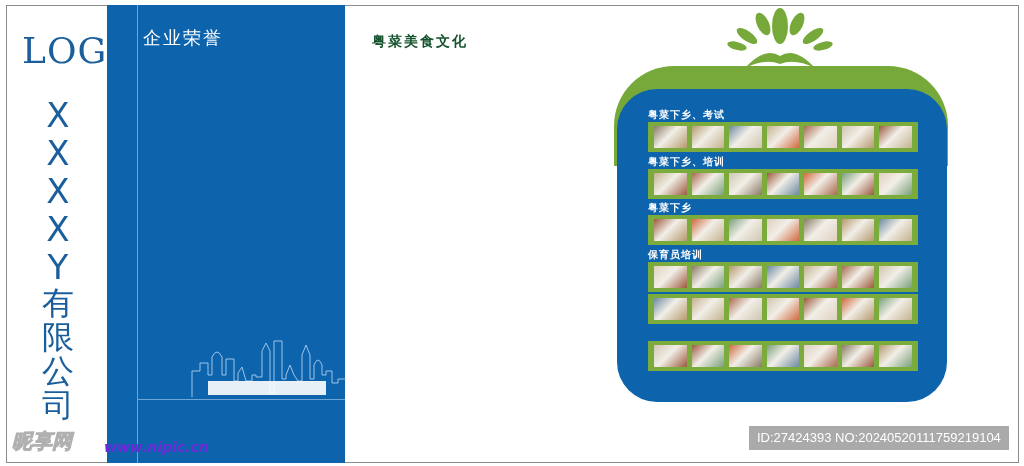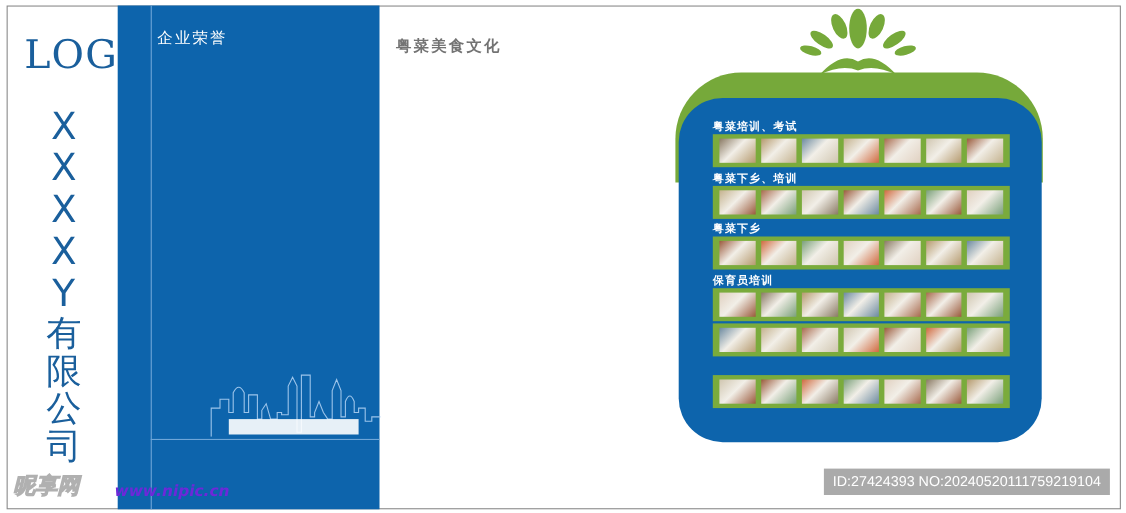--- a/index.html
+++ b/index.html
@@ -5,23 +5,23 @@
   * { box-sizing: border-box; margin: 0; padding: 0; }
   body { width: 1024px; height: 466px; background: #ffffff; position: relative; overflow: hidden; font-family: "DejaVu Sans", sans-serif; }
   .frame { position: absolute; left: 6px; top: 5px; width: 1013px; height: 458px; border: 1px solid #8a8a8a; background: #fff; }
   .logo { position: absolute; left: 22px; top: 30px; font-family: "DejaVu Serif", serif; color: #1a5f9c; font-size: 28px; letter-spacing: 1px; }
   .logo .big { font-size: 36px; }
   .company { position: absolute; left: 38px; top: 96px; width: 40px; color: #1a5f9c; font-size: 32px; line-height: 34px; text-align: center; }
   .company .latin { display: block; font-family: "DejaVu Sans", sans-serif; font-size: 34px; line-height: 38px; }
   .blue-panel { position: absolute; left: 107px; top: 5px; width: 238px; height: 458px; background: #0d64ac; }
   .blue-panel .vline { position: absolute; left: 30px; top: 0; width: 1px; height: 100%; background: #6ea6d8; }
   .blue-panel .hline { position: absolute; left: 30px; top: 394px; width: 208px; height: 1px; background: #6ea6d8; }
-  .honor { position: absolute; left: 143px; top: 26px; color: #fff; font-size: 14px; font-family: "DejaVu Serif", serif; letter-spacing: 2px; }
+  .honor { position: absolute; left: 143px; top: 26px; color: #fff; font-size: 18px; font-family: "DejaVu Serif", serif; letter-spacing: 2px; }
   .skyline { position: absolute; left: 190px; top: 335px; }
-  .culture { position: absolute; left: 360px; top: 33px; color: #737373; font-size: 14px; font-weight: bold; font-family: "DejaVu Serif", serif; letter-spacing: 2px; }
+  .culture { position: absolute; left: 372px; top: 33px; color: #14532d; font-size: 14px; font-weight: bold; font-family: "DejaVu Serif", serif; letter-spacing: 2px; }
   .board { position: absolute; left: 614px; top: 66px; width: 334px; height: 336px; }
   .board .green { position: absolute; left: 0; top: 0; width: 334px; height: 100px; background: #76a93a; border-radius: 60px 60px 0 0; }
   .board .blue { position: absolute; left: 3px; top: 23px; width: 330px; height: 313px; background: #0d64ac; border-radius: 40px 40px 40px 40px; }
   .board .slogan { position: absolute; left: 0; top: 3px; width: 334px; text-align: center; color: #fff; font-size: 14px; font-family: "DejaVu Serif", serif; letter-spacing: 2px; word-spacing: 22px; }
   .section { position: absolute; left: 648px; width: 270px; }
   .section .title { color: #fff; font-size: 10px; font-weight: bold; font-family: "DejaVu Serif", serif; letter-spacing: 1px; height: 14px; }
   .section .strip { width: 270px; height: 30px; background: #7aab3c; display: flex; gap: 5px; padding: 4px 6px; }
   .photo { flex: 1; height: 22px; }
   .leaves { position: absolute; left: 725px; top: 6px; }
   .watermark-left { position: absolute; left: 12px; top: 428px; font-size: 20px; color: #fff; -webkit-text-stroke: 1px #b0b0b0; font-weight: bold; font-style: italic; }
@@ -75,21 +75,21 @@
   </g>
 </svg>
 
 <div class="board">
   <div class="green"></div>
   <div class="blue"></div>
 </div>
 
 <div id="sections">
     <div class="section" style="top: 108px;">
-      <div class="title">粤菜培训、考试</div>
+      <div class="title">粤菜下乡、考试</div>
       <div class="strip">
         <div class="photo" style="background: linear-gradient(135deg, rgb(138, 122, 100) 0%, rgb(242, 239, 232) 45%, rgb(181, 154, 110) 100%);"></div>
         <div class="photo" style="background: linear-gradient(135deg, rgb(181, 154, 110) 0%, rgb(242, 239, 232) 45%, rgb(196, 178, 142) 100%);"></div>
         <div class="photo" style="background: linear-gradient(135deg, rgb(108, 138, 160) 0%, rgb(242, 239, 232) 45%, rgb(208, 198, 176) 100%);"></div>
         <div class="photo" style="background: linear-gradient(135deg, rgb(196, 178, 142) 0%, rgb(242, 239, 232) 45%, rgb(208, 106, 64) 100%);"></div>
         <div class="photo" style="background: linear-gradient(135deg, rgb(168, 106, 78) 0%, rgb(242, 239, 232) 45%, rgb(224, 208, 192) 100%);"></div>
         <div class="photo" style="background: linear-gradient(135deg, rgb(208, 198, 176) 0%, rgb(242, 239, 232) 45%, rgb(181, 154, 110) 100%);"></div>
         <div class="photo" style="background: linear-gradient(135deg, rgb(154, 90, 60) 0%, rgb(242, 239, 232) 45%, rgb(196, 178, 142) 100%);"></div>
       </div>
     </div>

